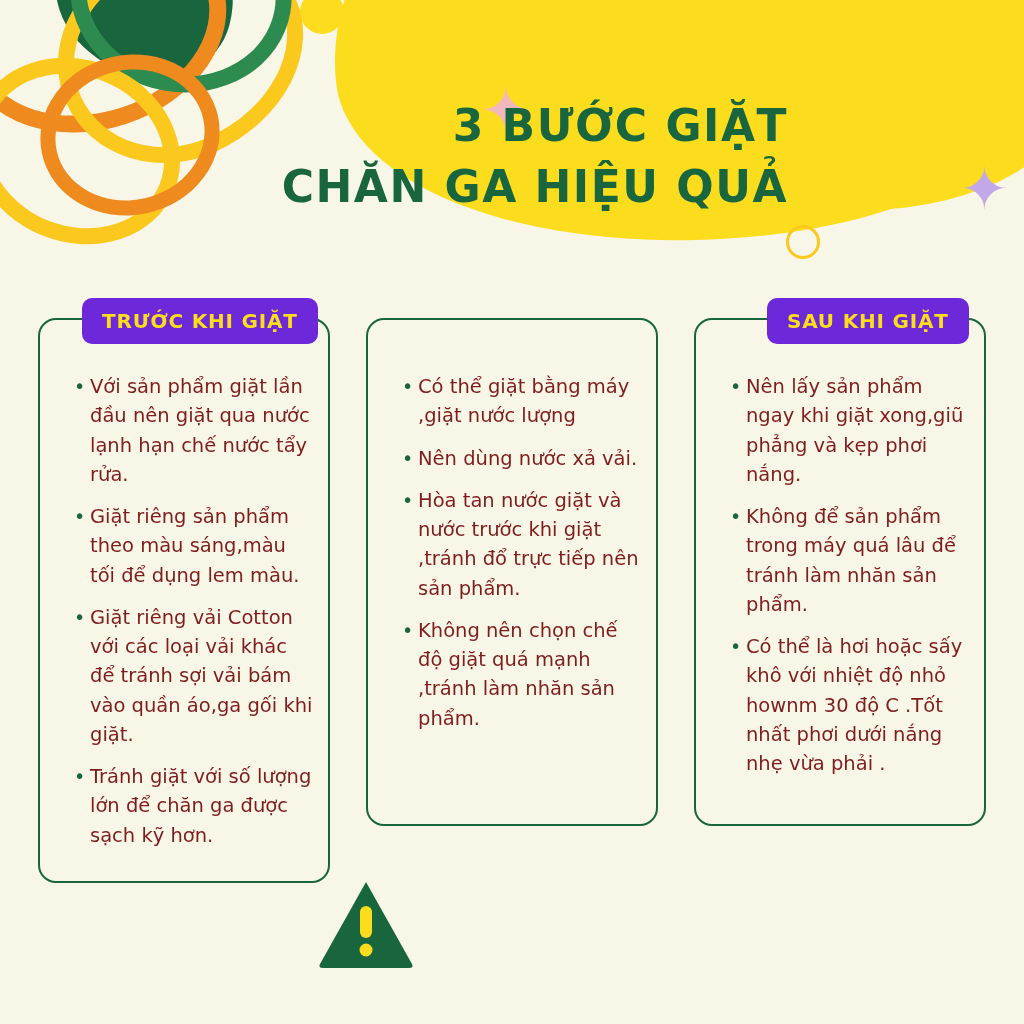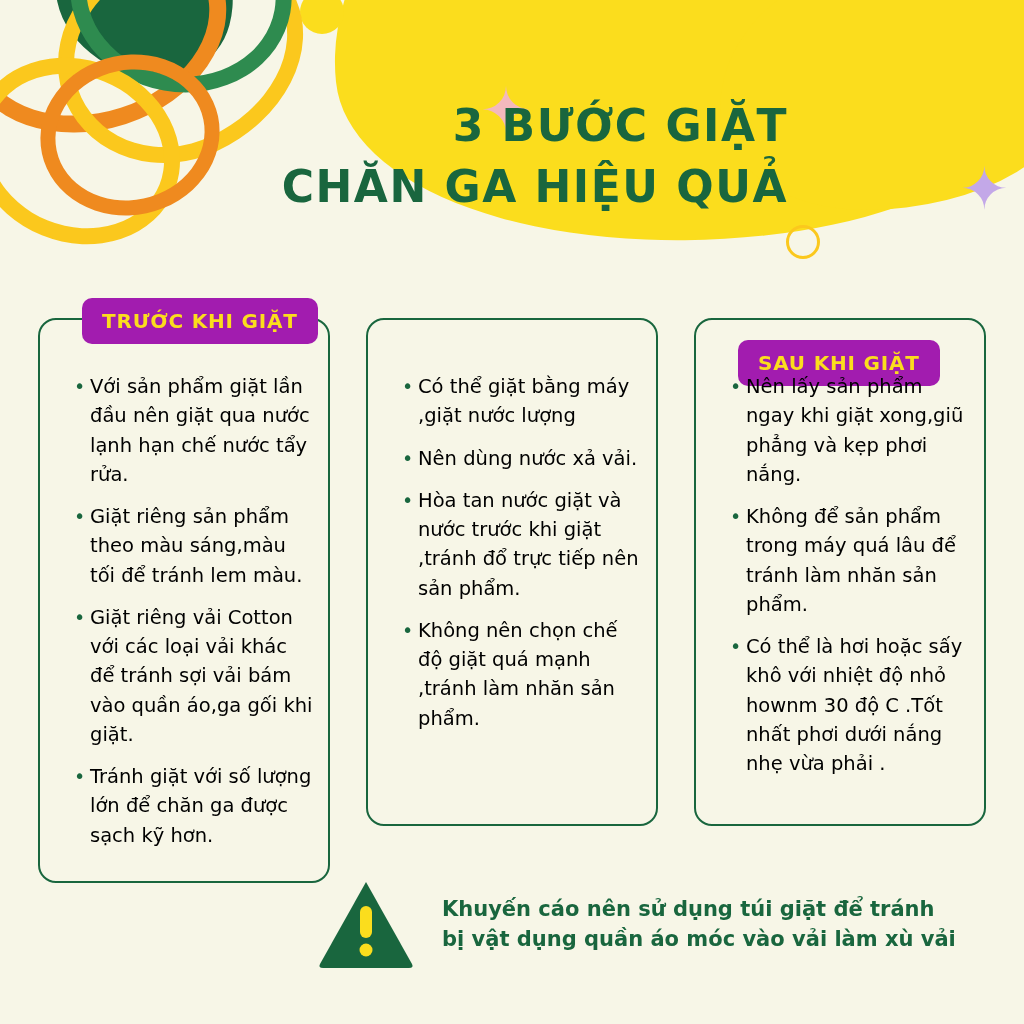--- a/index.html
+++ b/index.html
@@ -163,40 +163,40 @@
     border: 2px solid #19663e;
     border-radius: 18px;
     min-height: 508px;
     padding: 52px 14px 18px 10px;
     box-sizing: border-box;
   }
   .col-header {
     position: absolute;
     top: -20px;
     left: 44px;
-    background: #a21caf;
+    background: #6d28d9;
     color: #fbdd1d;
     font-weight: bold;
     font-size: 20px;
     letter-spacing: 0.8px;
     padding: 11px 20px 11px 20px;
     border-radius: 10px;
     white-space: nowrap;
   }
   .col-2 .col-header { left: 40px; }
-  .col-3 .col-header { left: 44px; margin-top: 42px; }
+  .col-3 .col-header { left: 73px; }
 
   ul.points {
     margin: 0;
     padding: 0 0 0 26px;
     list-style: none;
   }
   ul.points li {
     position: relative;
-    color: #000000;
+    color: #7f1d1d;
     font-size: 19.5px;
     line-height: 1.5;
     margin-bottom: 13px;
     padding-left: 14px;
   }
   ul.points li::before {
     content: "•";
     position: absolute;
     left: -2px;
     top: 0;
@@ -252,21 +252,21 @@
     <span class="line2">CHĂN GA HIỆU QUẢ</span>
   </div>
 
   <div class="columns">
 
     <div class="col col-1">
       <div class="col-header">TRƯỚC KHI GIẶT</div>
       <div class="col-box">
         <ul class="points">
           <li>Với sản phẩm giặt lần đầu nên giặt qua nước lạnh hạn chế nước tẩy rửa.</li>
-          <li>Giặt riêng sản phẩm theo màu sáng,màu tối để tránh lem màu.</li>
+          <li>Giặt riêng sản phẩm theo màu sáng,màu tối để dụng lem màu.</li>
           <li>Giặt riêng vải Cotton với các loại vải khác để tránh sợi vải bám vào quần áo,ga gối khi giặt.</li>
           <li>Tránh giặt với số lượng lớn để chăn ga được sạch kỹ hơn.</li>
         </ul>
       </div>
     </div>
 
     <div class="col col-2">
       <div class="col-box">
         <ul class="points">
           <li>Có thể giặt bằng máy ,giặt nước lượng</li>
@@ -291,19 +291,15 @@
   </div>
 
   <div class="footer">
     <div class="warn-triangle">
       <svg width="96" height="88" viewBox="0 0 96 88">
         <path d="M48 2 L94 84 Q96 88 91 88 L5 88 Q0 88 2 84 Z" fill="#19663e"></path>
         <rect x="42" y="26" width="12" height="32" rx="6" fill="#fbdd1d"></rect>
         <circle cx="48" cy="70" r="6.5" fill="#fbdd1d"></circle>
       </svg>
     </div>
-    <div class="footer-text">
-      <span>Khuyến cáo nên sử dụng túi giặt để tránh</span>
-      <span>bị vật dụng quần áo móc vào vải làm xù vải</span>
-    </div>
   </div>
 
 </div>
 
 </body></html>

